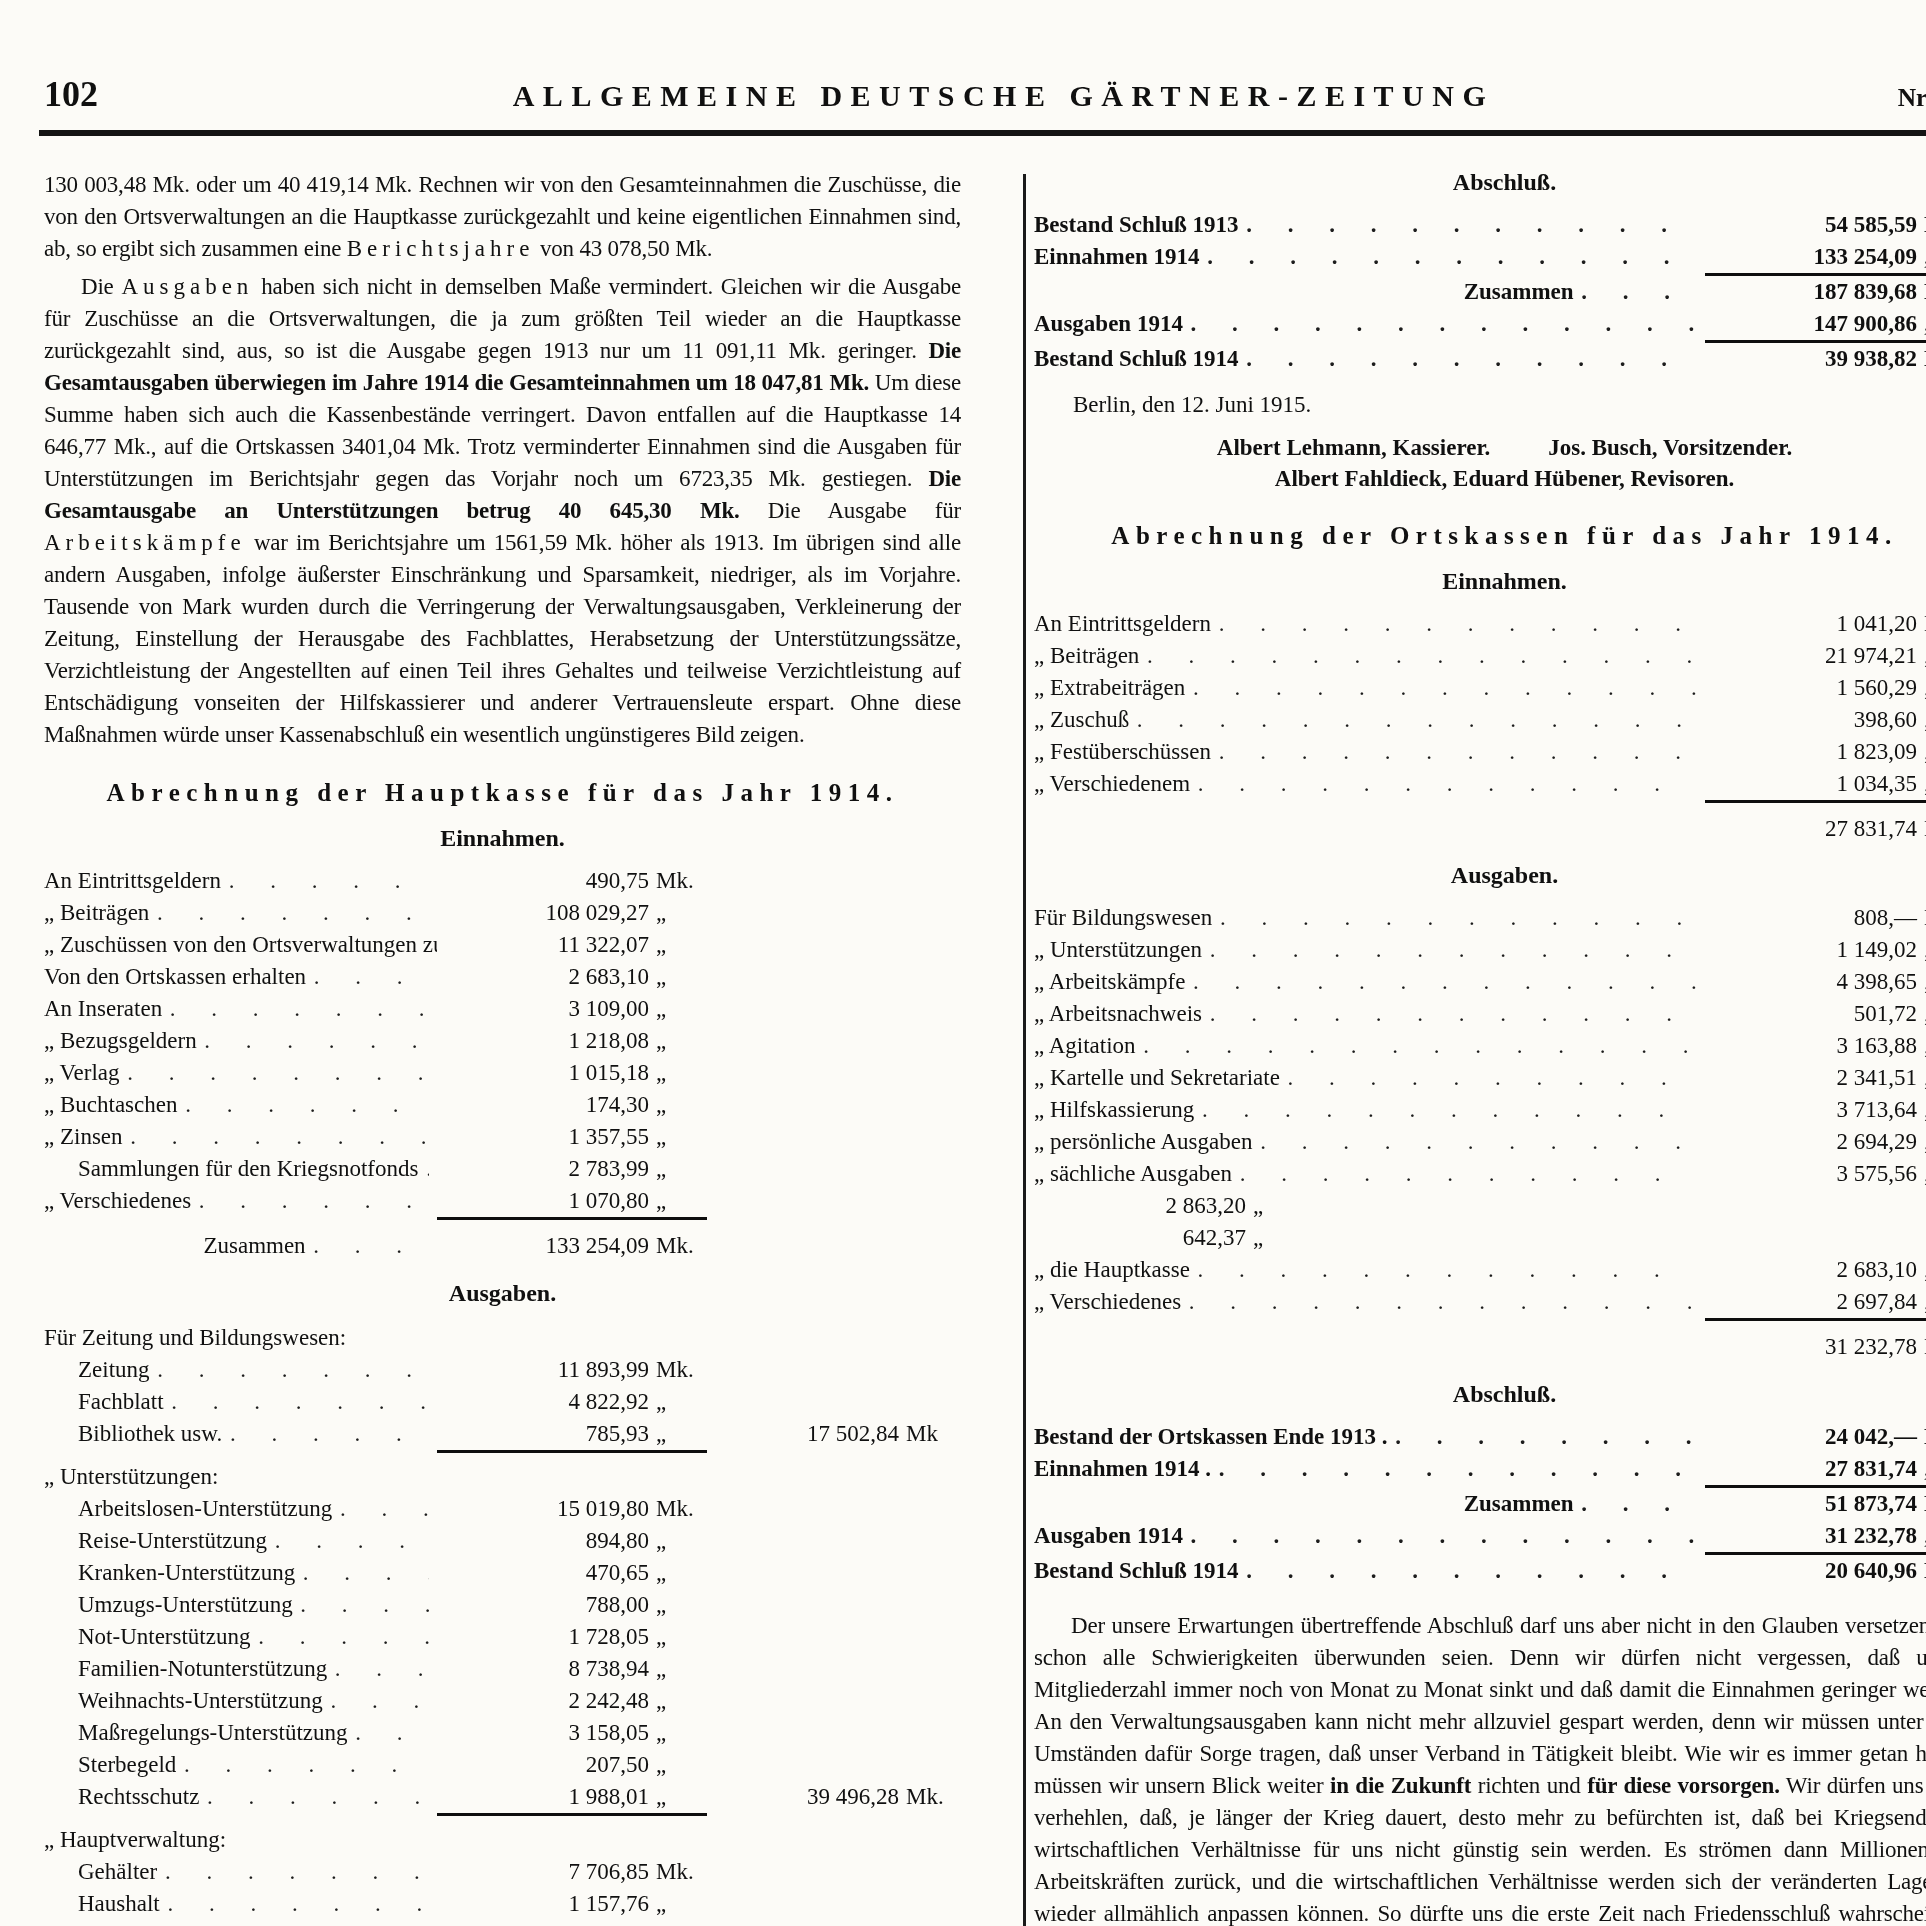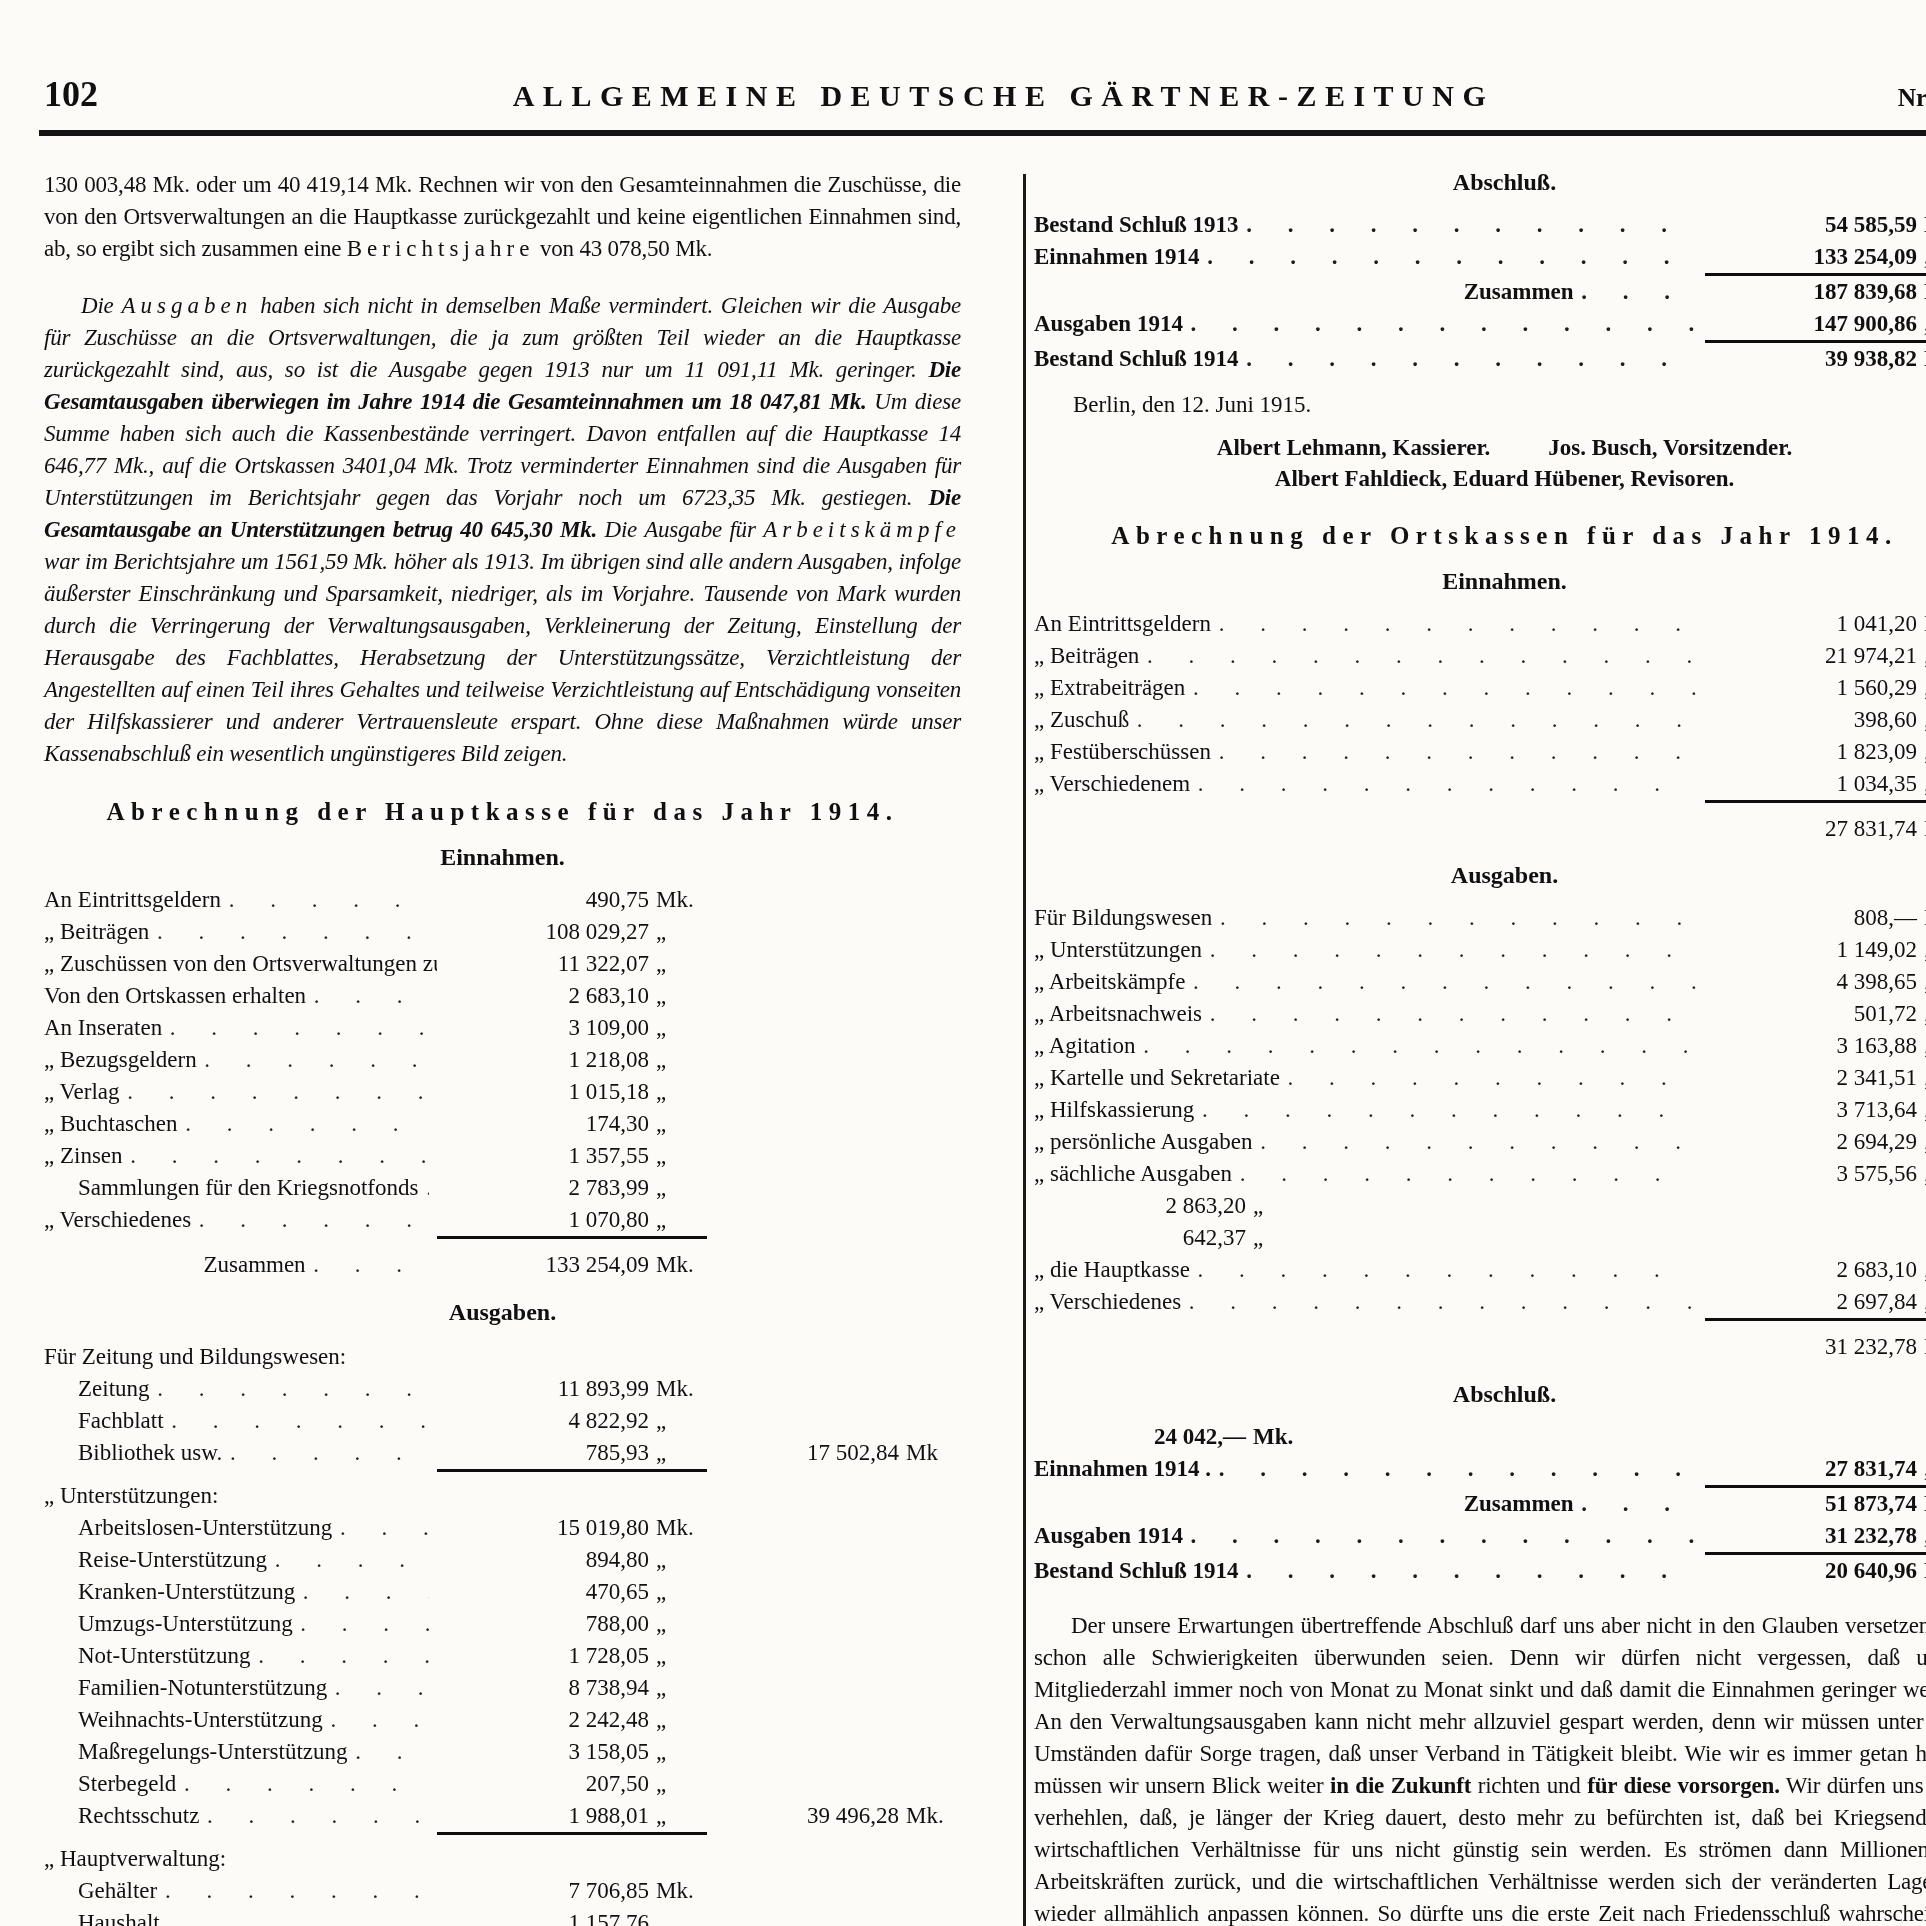--- a/index.html
+++ b/index.html
@@ -22,21 +22,21 @@
   .cols { display:flex; align-items:flex-start; padding-top:33px; }
   .col-left  { width:984px; padding:0 23px 0 44px; }
   .col-right { width:1018px; padding:0 27px 0 50px; }
   .divider { position:absolute; left:1023px; top:174px; width:2.7px; height:2739px; background:#1a1a1a; }
 
   
   .para { font-size:23px; line-height:32px; text-align:justify; letter-spacing:-0.2px; }
   .para.indent { text-indent:37px; }
   .seg-b { font-weight:700; }
   .seg-sp { letter-spacing:5px; }
-  .mt20{margin-top:25px;font-style:italic;} .mt60{margin-top:23px;}
+  .mt20{margin-top:6px;} .mt60{margin-top:23px;}
 
   
   .sec-head { font-size:25px; font-weight:700; letter-spacing:6.5px; text-align:center; margin:28.5px 0 7.7px; }
   .sub-head { font-size:24px; font-weight:700; text-align:center; margin:17.7px 0 13px; }
 
   
   .ftable { font-size:23px; }
   .frow { display:flex; align-items:baseline; line-height:32px; }
   .frow.tm { margin-top:10px; }
   .frow.bold { font-weight:700; }
@@ -802,20 +802,24 @@
               <span class="unit">Mk.</span>
             </span>
 
           </div>
         </div>
 
       <div class="sub-head">Abschluß.</div>
       <div class="ftable nt">
 
       <div class="frow bold">
+            <span class="flabel">
+              <span class="ltext">Bestand der Ortskassen Ende 1913 .</span>
+              <span class="leader"></span>
+            </span>
             <span class="amtgrp">
               <span class="amt">24 042,—</span>
               <span class="unit">Mk.</span>
             </span>
 
           </div>
           <div class="frow bold rb">
             <span class="flabel">
               <span class="ltext">Einnahmen 1914 .</span>
               <span class="leader"></span>

